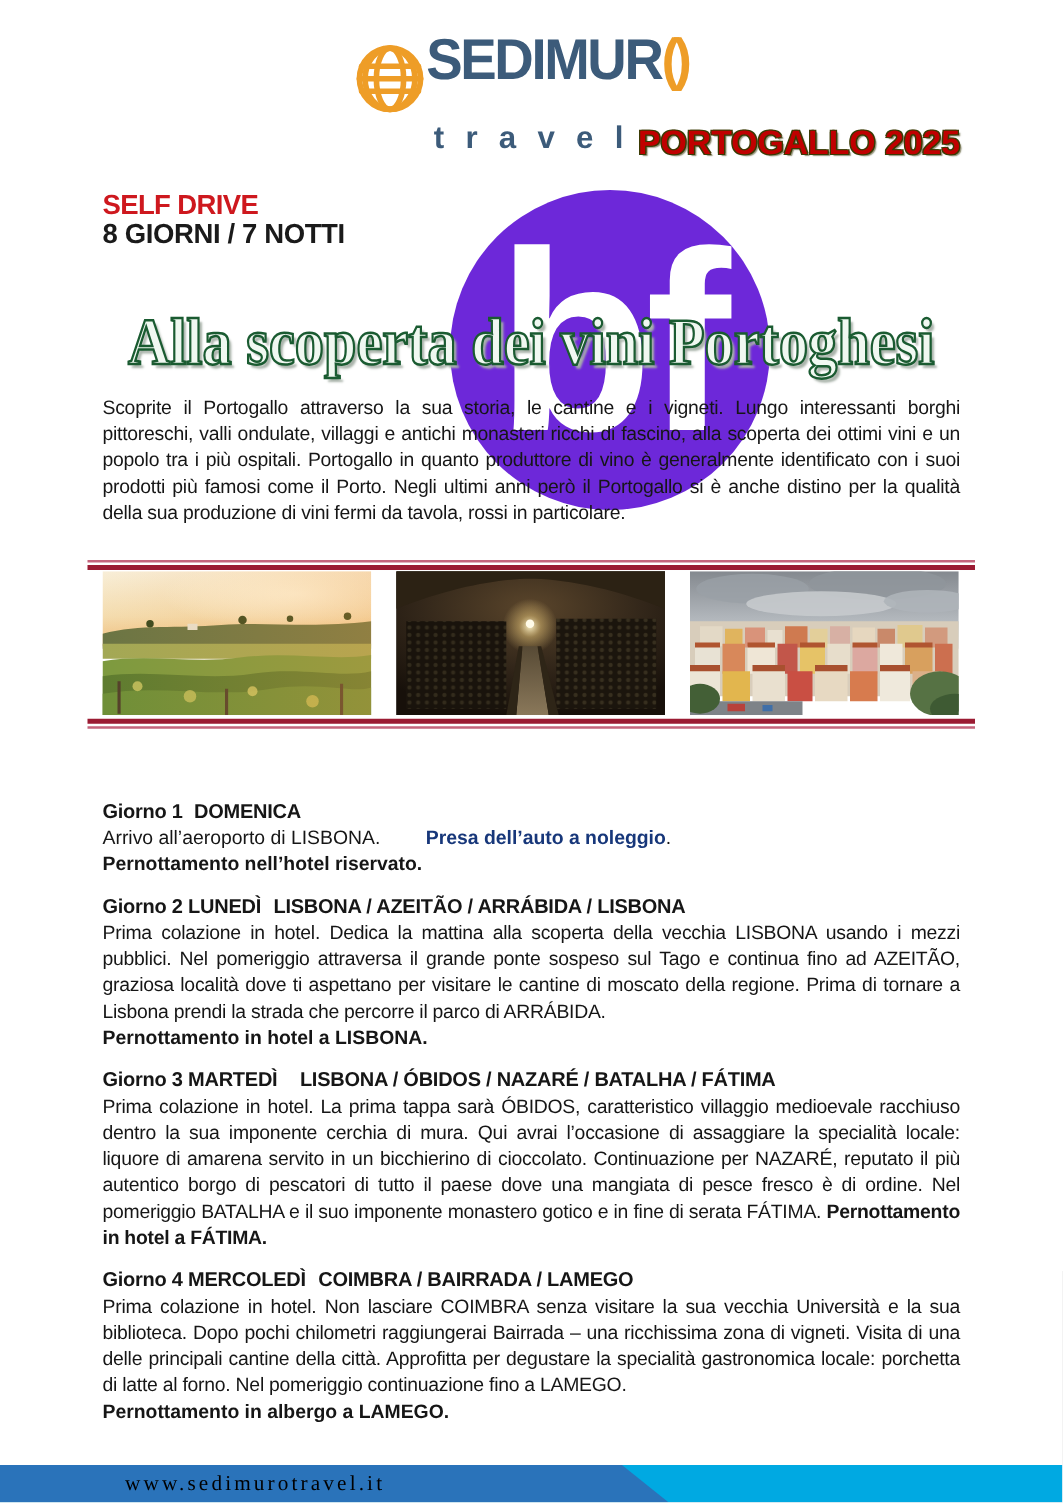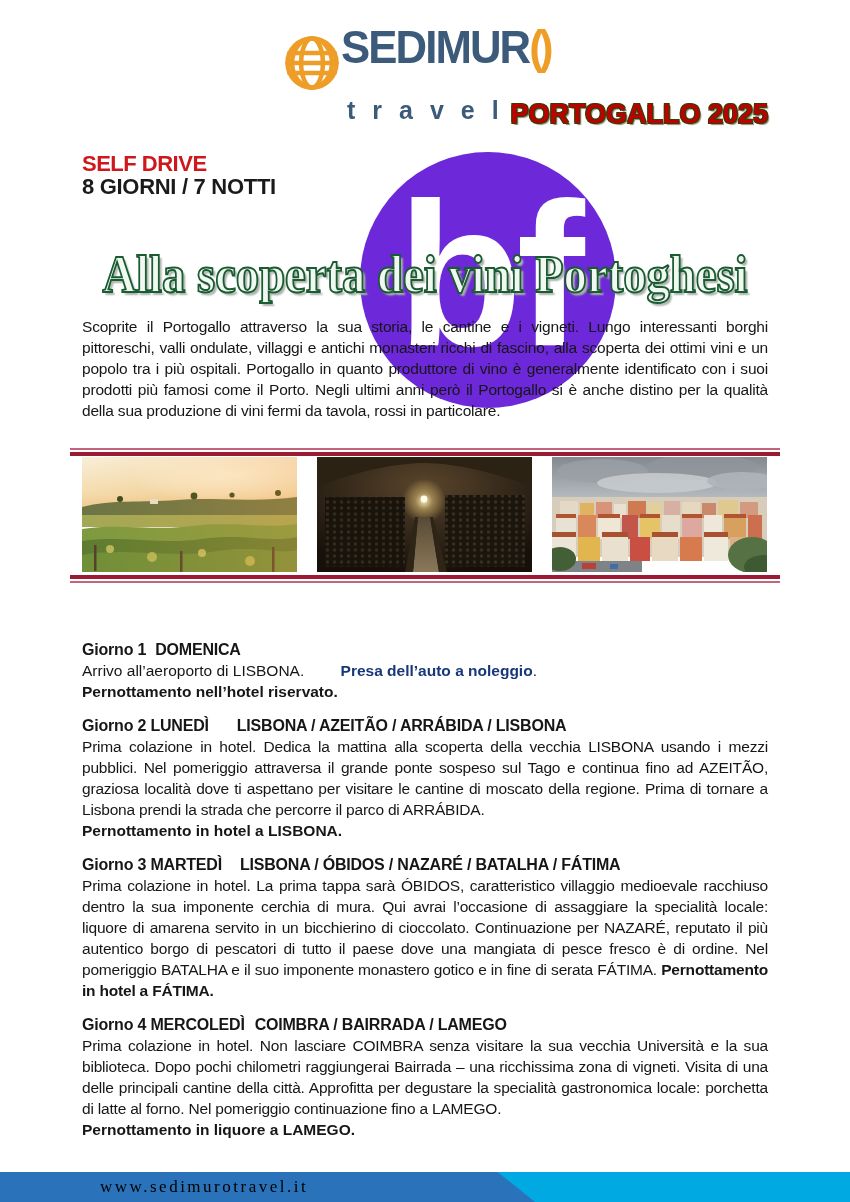--- a/index.html
+++ b/index.html
@@ -57,21 +57,21 @@
   .rule-top{top:448px;border-top:2px solid #c4647c;border-bottom:4px solid #9b1b33;}
   .rule-bottom{top:575px;border-top:4px solid #9b1b33;border-bottom:2px solid #c4647c;}
 
   .photos{left:82px;top:457px;width:686px;height:115px;display:flex;gap:20px;}
   .photo{width:215px;height:115px;display:block;}
 
   .itinerary{left:82px;top:639px;width:686px;font-size:15.5px;line-height:21px;color:#161616;}
   .day-block{margin-bottom:13px;}
   .day-heading{font-weight:bold;font-size:16px;letter-spacing:-.2px;white-space:nowrap;}
   .wd{margin-left:9px;}
-  .route-lg{margin-left:28px;}
+  .route-lg{margin-left:10px;}
   .route-md{margin-left:18px;}
   .route-sm{margin-left:10px;}
   .day-body{text-align:justify;letter-spacing:-.2px;}
   .overnight{font-weight:bold;}
   .link-blue{color:#17377A;font-weight:bold;padding-left:32px;}
 
   .footer-bar{left:0;bottom:0;width:850px;height:30px;background:#00A9E2;}
   .footer-dark{
     position:absolute;left:0;top:0;width:535px;height:30px;background:#2A73BA;
     clip-path:polygon(0 0,93% 0,100% 100%,0 100%);
@@ -280,21 +280,21 @@
     </div>
 
     <div class="day-block">
       <div class="day-heading"><span>Giorno 3 MARTEDÌ</span><span class="route-md">LISBONA / ÓBIDOS / NAZARÉ / BATALHA / FÁTIMA</span></div>
       <div class="day-body"><span>Prima colazione in hotel. La prima tappa sarà ÓBIDOS, caratteristico villaggio medioevale racchiuso dentro la sua imponente cerchia di mura. Qui avrai l’occasione di assaggiare la specialità locale: liquore di amarena servito in un bicchierino di cioccolato. Continuazione per NAZARÉ, reputato il più autentico borgo di pescatori di tutto il paese dove una mangiata di pesce fresco è di ordine. Nel pomeriggio BATALHA e il suo imponente monastero gotico e in fine di serata FÁTIMA. </span><span class="overnight">Pernottamento in hotel a FÁTIMA.</span></div>
     </div>
 
     <div class="day-block">
       <div class="day-heading"><span>Giorno 4 MERCOLEDÌ</span><span class="route-sm">COIMBRA / BAIRRADA / LAMEGO</span></div>
       <div class="day-body">Prima colazione in hotel. Non lasciare COIMBRA senza visitare la sua vecchia Università e la sua biblioteca. Dopo pochi chilometri raggiungerai Bairrada – una ricchissima zona di vigneti. Visita di una delle principali cantine della città. Approfitta per degustare la specialità gastronomica locale: porchetta di latte al forno. Nel pomeriggio continuazione fino a LAMEGO.</div>
-      <div class="overnight">Pernottamento in liquore a LAMEGO.</div>
+      <div class="overnight">Pernottamento in albergo a LAMEGO.</div>
     </div>
 
   </div>
 
   <div class="layer footer-bar">
     <div class="footer-dark"></div>
     <span class="website">www.sedimurotravel.it</span>
   </div>
 
 </div>

